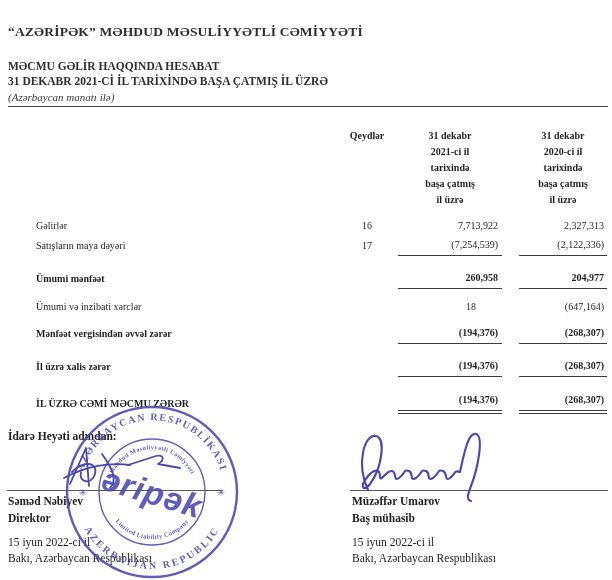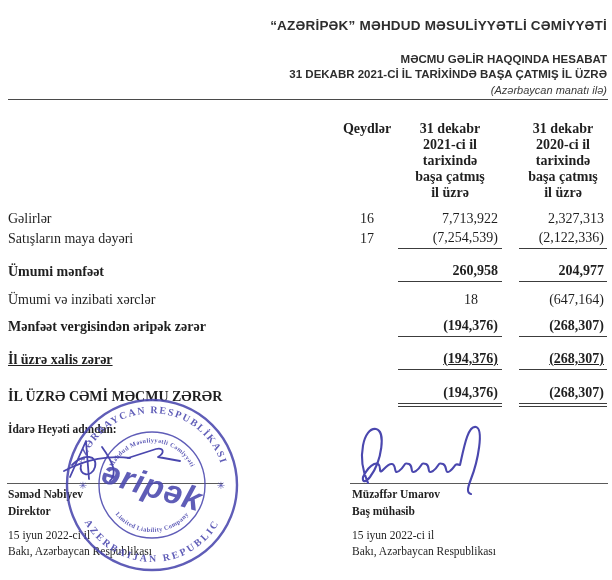--- a/index.html
+++ b/index.html
@@ -3,46 +3,46 @@
 <meta charset="utf-8">
 <style>
   * { margin:0; padding:0; box-sizing:border-box; }
   html,body { background:#e8e8e8; }
   .page {
     position:relative; width:612px; height:580px; margin:0 auto;
     background:#ffffff; overflow:hidden;
     font-family:"Liberation Serif", serif; color:#1f1f1f;
   }
   
-  .hdr { padding:18px 5px 0 8px; font-family:Liberation Sans, sans-serif;text-align:right; }
+  .hdr { padding:24px 5px 0 8px; font-family:Liberation Serif, serif; }
   .hdr h1 { font-size:13.5px; font-weight:bold; color:#2e2e2e; letter-spacing:.2px; }
   .hdr .sub { margin-top:19px; font-size:11.5px; font-weight:bold; color:#2e2e2e; line-height:15px; }
   .hdr .cur { margin-top:2px; font-size:11px; font-style:italic; color:#3a3a3a; }
   .hdr .rule { margin-top:3px; border-top:1.7px solid #4a4a4a; width:600px; }
 
   
-  .tbl { margin:21px 5px 0 8px; font-size:14px; }
+  .tbl { margin:21px 5px 0 8px; font-size:10px; }
   .row { display:flex; align-items:flex-end; line-height:20px; height:20px; }
-  .c-label { flex:1; }
+  .c-label { flex:1;margin-left:28px; }
   .c-note  { width:62px; text-align:center; }
   .c-v1    { width:104px; text-align:right; padding-right:4px; }
   .c-gap   { width:17px; }
   .c-v2    { width:88px; text-align:right; padding-right:3px; }
   .thead { height:auto; align-items:flex-start; }
   .thead .th { font-weight:bold; white-space:pre-line; text-align:center; line-height:16px; padding-right:0; }
   .bold { font-weight:bold; }
   .caps { font-weight:bold;justify-content:flex-end; }
   .u  .c-v1, .u  .c-v2 { border-bottom:1.4px solid #3c3c3c; }
   .uu .c-v1, .uu .c-v2 { border-bottom:4px double #3c3c3c; height:24px; }
   .uu { height:24px; }
   .r0 { margin-top:8px; }
   .r2 { margin-top:13px; }
   .r3 { margin-top:8px; }
   .r5 { margin-top:7px; }
-  .r6 { margin-top:13px;text-decoration:underline; }
+  .r6 { margin-top:13px; }
   .r7 { margin-top:13px; }
 
   
   .signoff { position:relative; margin-top:14px; height:146px; font-size:11.5px; }
   .so-heading { position:absolute; top:2px; left:8px; font-weight:bold; }
   .sig-line { position:absolute; top:62px; border-top:1.3px solid #5a5a5a; }
   .sig-line.left  { left:7px;   width:216px; }
   .sig-line.right { left:350px; width:258px; }
   .so-name  { position:absolute; top:67px; font-weight:bold; }
   .so-title { position:absolute; top:84px; font-weight:bold; }
@@ -111,21 +111,21 @@
 
     <div class="row r3">
       <div class="c-label">Ümumi və inzibati xərclər</div>
       <div class="c-note">18</div>
       <div class="c-gap"></div>
       <div class="c-v2">(647,164)</div>
     </div>
 
 
     <div class="row r5 u bold">
-      <div class="c-label">Mənfəət vergisindən əripək zərər</div>
+      <div class="c-label">Mənfəət vergisindən əvvəl zərər</div>
       <div class="c-note"></div>
       <div class="c-v1">(194,376)</div>
       <div class="c-gap"></div>
       <div class="c-v2">(268,307)</div>
     </div>
 
     <div class="row r6 u bold">
       <div class="c-label">İl üzrə xalis zərər</div>
       <div class="c-note"></div>
       <div class="c-v1">(194,376)</div>

